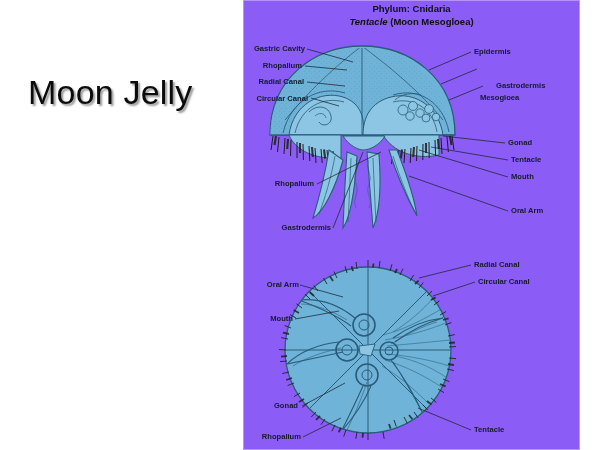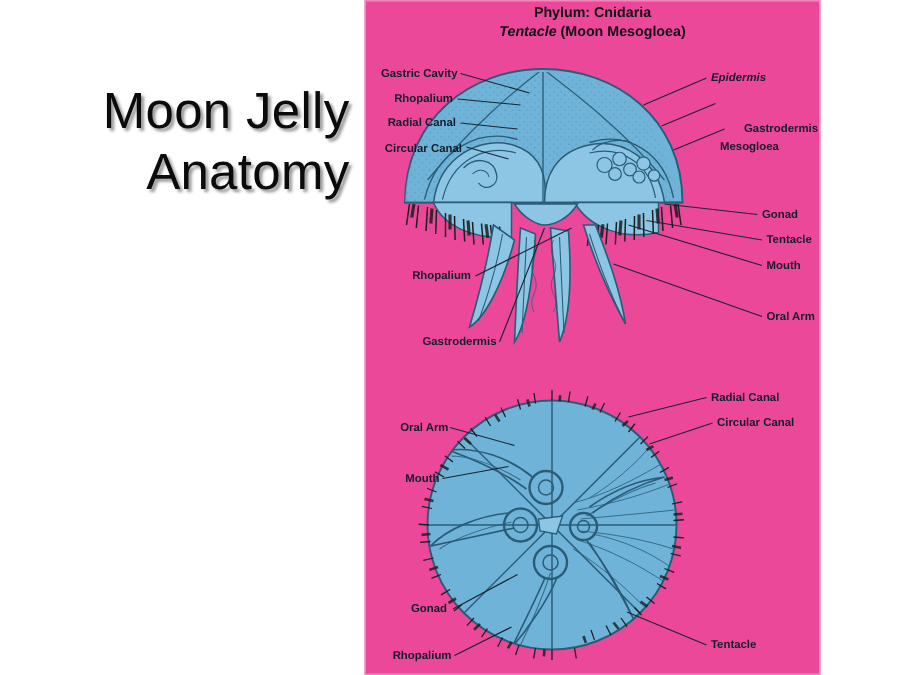--- a/index.html
+++ b/index.html
@@ -9,37 +9,36 @@
     background:#ffffff;
     font-family:"Liberation Sans", sans-serif;
     overflow:hidden;
     position:relative;
   }
   .slide{position:absolute;inset:0;}
 
   
   #slide-title{
     position:absolute;
-    left:28px; top:54px;
+    left:28px; top:72px;
     width:205px;
     font-size:34px;
     line-height:1.22;
     font-weight:400;
     color:#0b0b0b;
     text-shadow:2px 2px 2px rgba(120,120,120,.75);
     letter-spacing:.2px;
-    text-align:right;
   }
 
   
   #diagram-panel{
     position:absolute;
     left:243px; top:0px;
-    width:304px; height:450px;
-    background:#ec4899;
+    width:337px; height:450px;
+    background:#8b5cf6;
     overflow:hidden;
   }
   #diagram-panel::after{
     content:"";
     position:absolute;left:0;top:0;width:100%;height:100%;
     pointer-events:none;
     box-shadow:inset 0 0 0 1px rgba(255,255,255,.35);
   }
 
   .fig-title{
@@ -72,21 +71,20 @@
     overflow:visible;
   }
 </style>
 </head>
 <body>
 
 <div class="slide">
 
   <div id="slide-title">
     <div>Moon Jelly</div>
-    <div>Anatomy</div>
   </div>
 
   <div id="diagram-panel">
 
     <div class="fig-title">
       <div>Phylum: Cnidaria</div>
       <div>
         <span class="sp">Tentacle</span><span class="nm"> (Moon Mesogloea)</span>
       </div>
     </div>
@@ -357,21 +355,21 @@
       </g>
     </svg>
 
     <div class="lbl l" style="left:4px;  top:45px;  width:58px;">Gastric Cavity</div>
     <div class="lbl l" style="left:4px;  top:62px;  width:55px;">Rhopalium</div>
     <div class="lbl l" style="left:4px;  top:78px;  width:57px;">Radial Canal</div>
     <div class="lbl l" style="left:2px;  top:95px;  width:63px;">Circular Canal</div>
     <div class="lbl l" style="left:4px;  top:180px; width:67px;">Rhopalium</div>
     <div class="lbl l" style="left:18px; top:224px; width:70px;">Gastrodermis</div>
 
-    <div class="lbl r" style="left:231px; top:48px;font-style:italic;">Epidermis</div>
+    <div class="lbl r" style="left:231px; top:48px;">Epidermis</div>
     <div class="lbl r" style="left:237px; top:65px;margin-top:29px;">Mesogloea</div>
     <div class="lbl r" style="left:253px; top:82px;">Gastrodermis</div>
     <div class="lbl r" style="left:265px; top:139px;">Gonad</div>
     <div class="lbl r" style="left:268px; top:156px;">Tentacle</div>
     <div class="lbl r" style="left:268px; top:173px;">Mouth</div>
     <div class="lbl r" style="left:268px; top:207px;">Oral Arm</div>
 
     <div class="lbl l" style="left:4px;  top:281px; width:52px;">Oral Arm</div>
     <div class="lbl l" style="left:4px;  top:315px; width:46px;">Mouth</div>
     <div class="lbl l" style="left:4px;  top:402px; width:51px;">Gonad</div>

